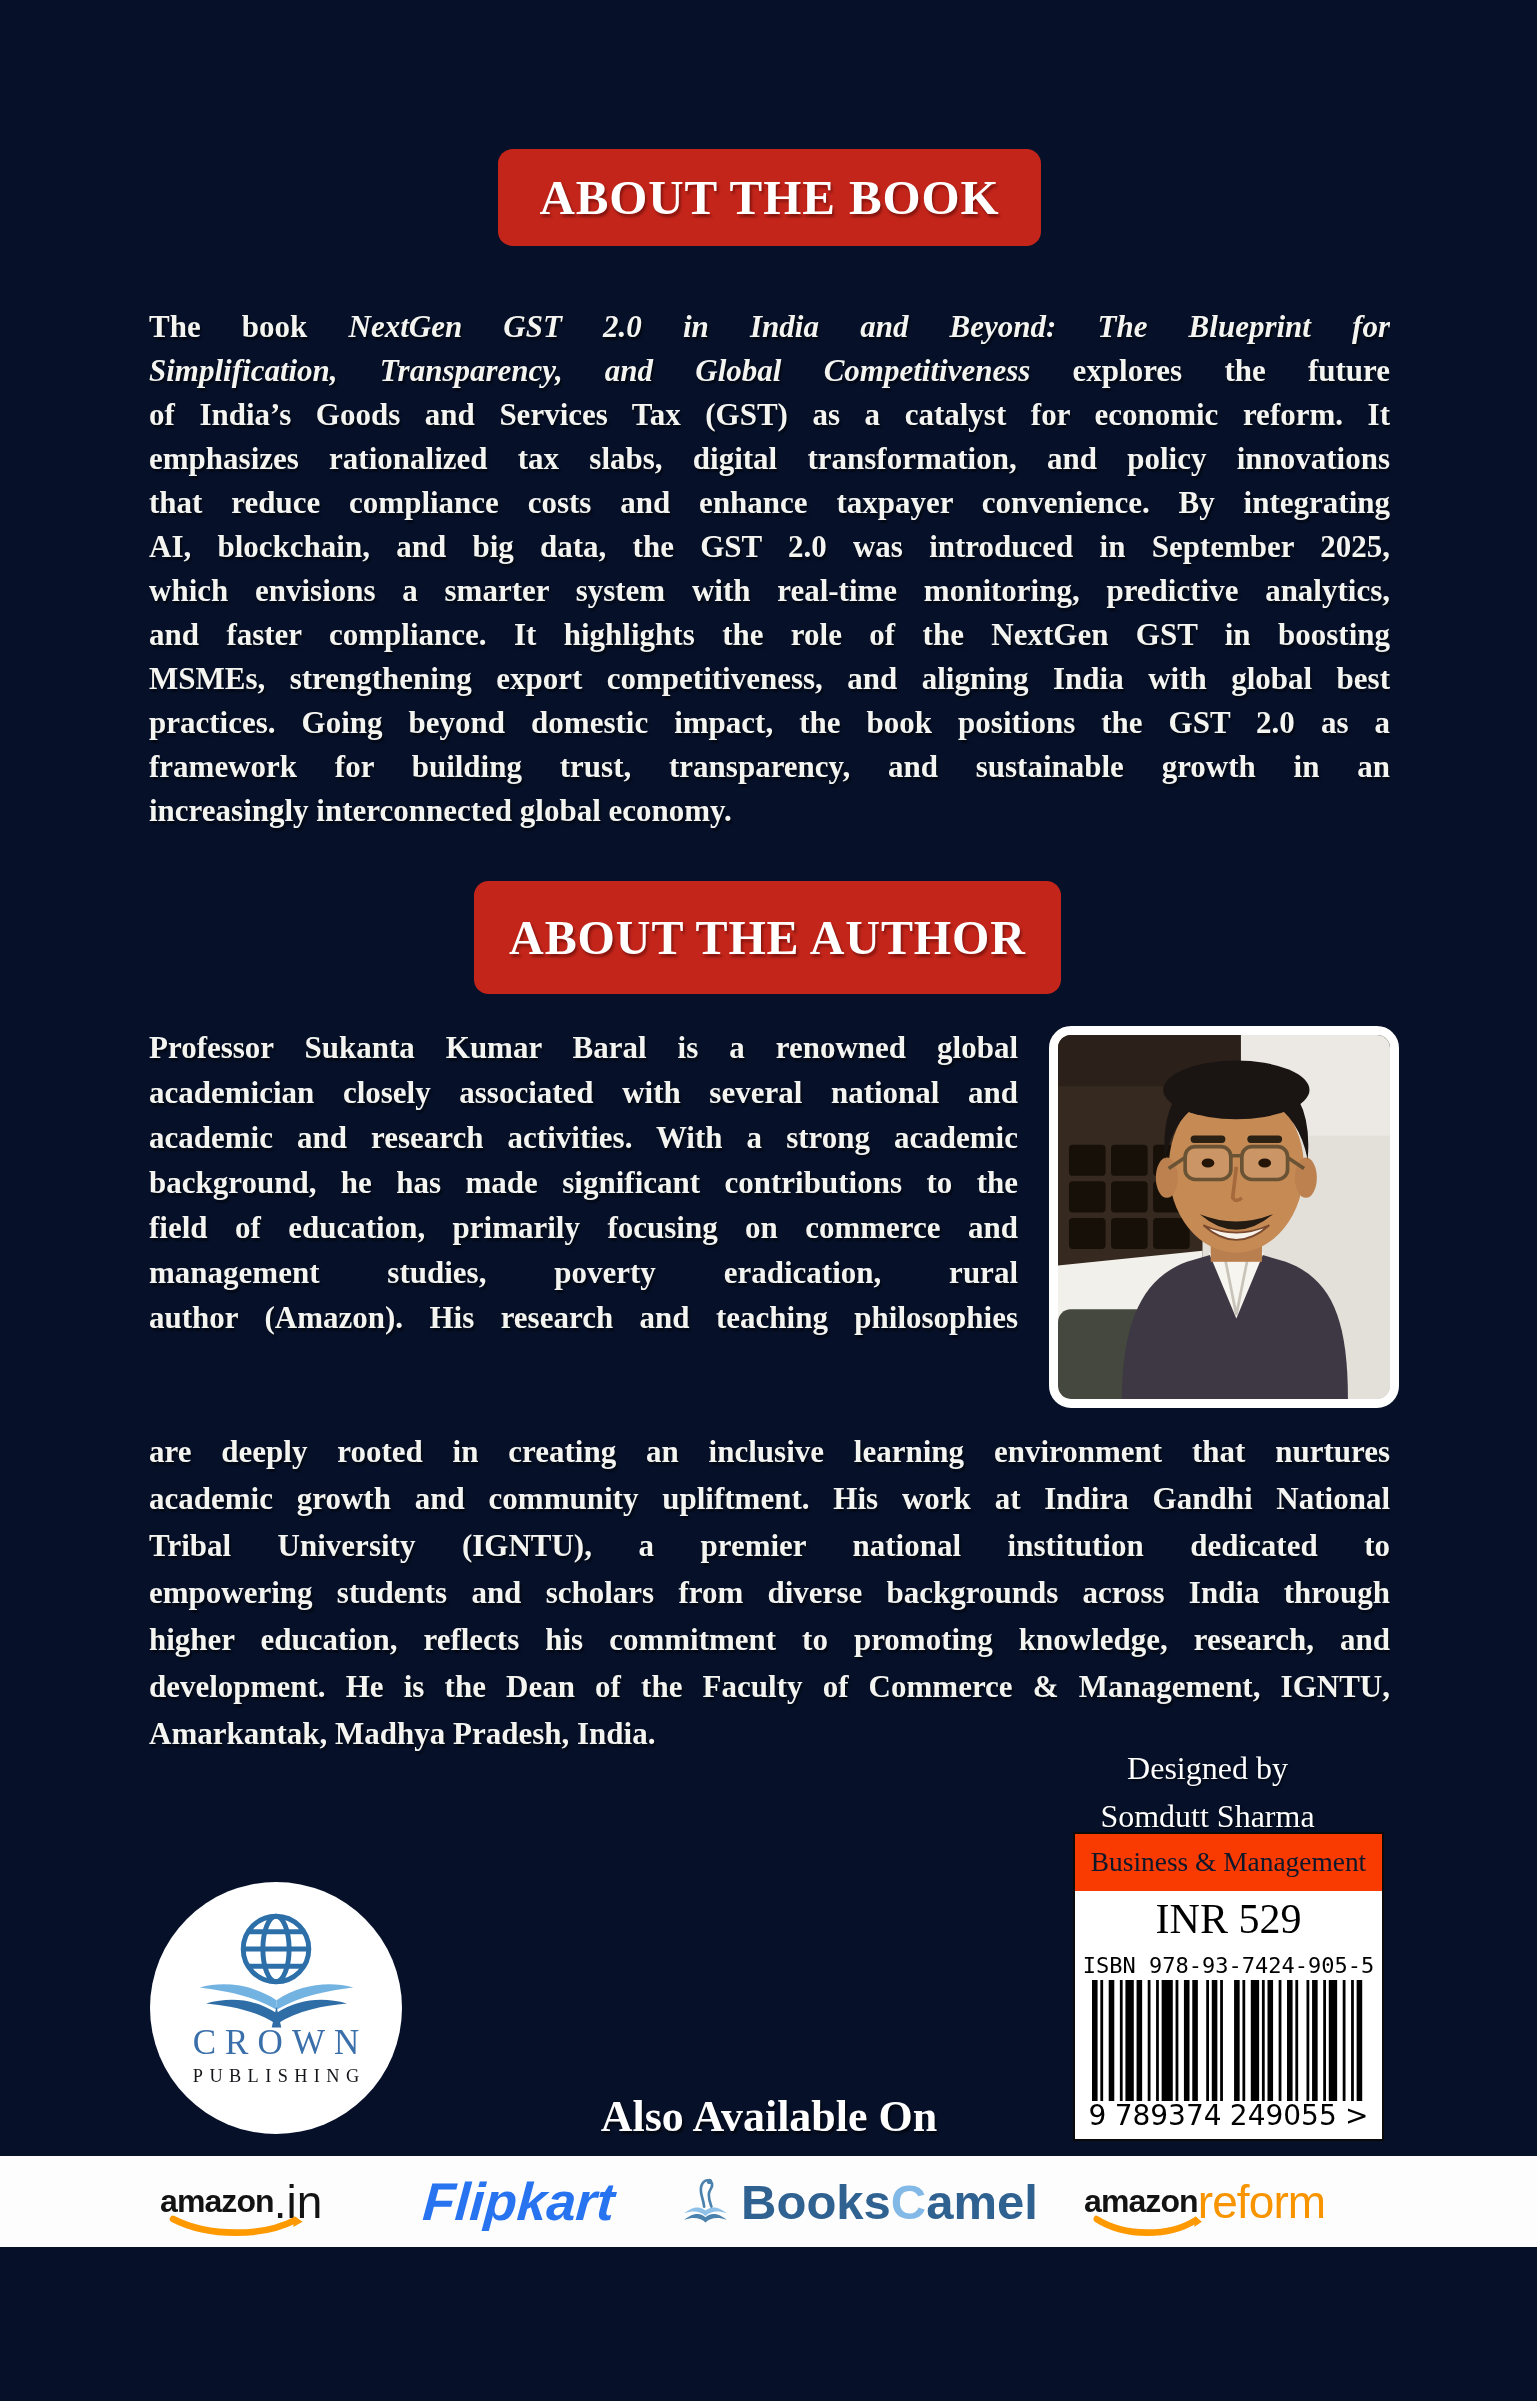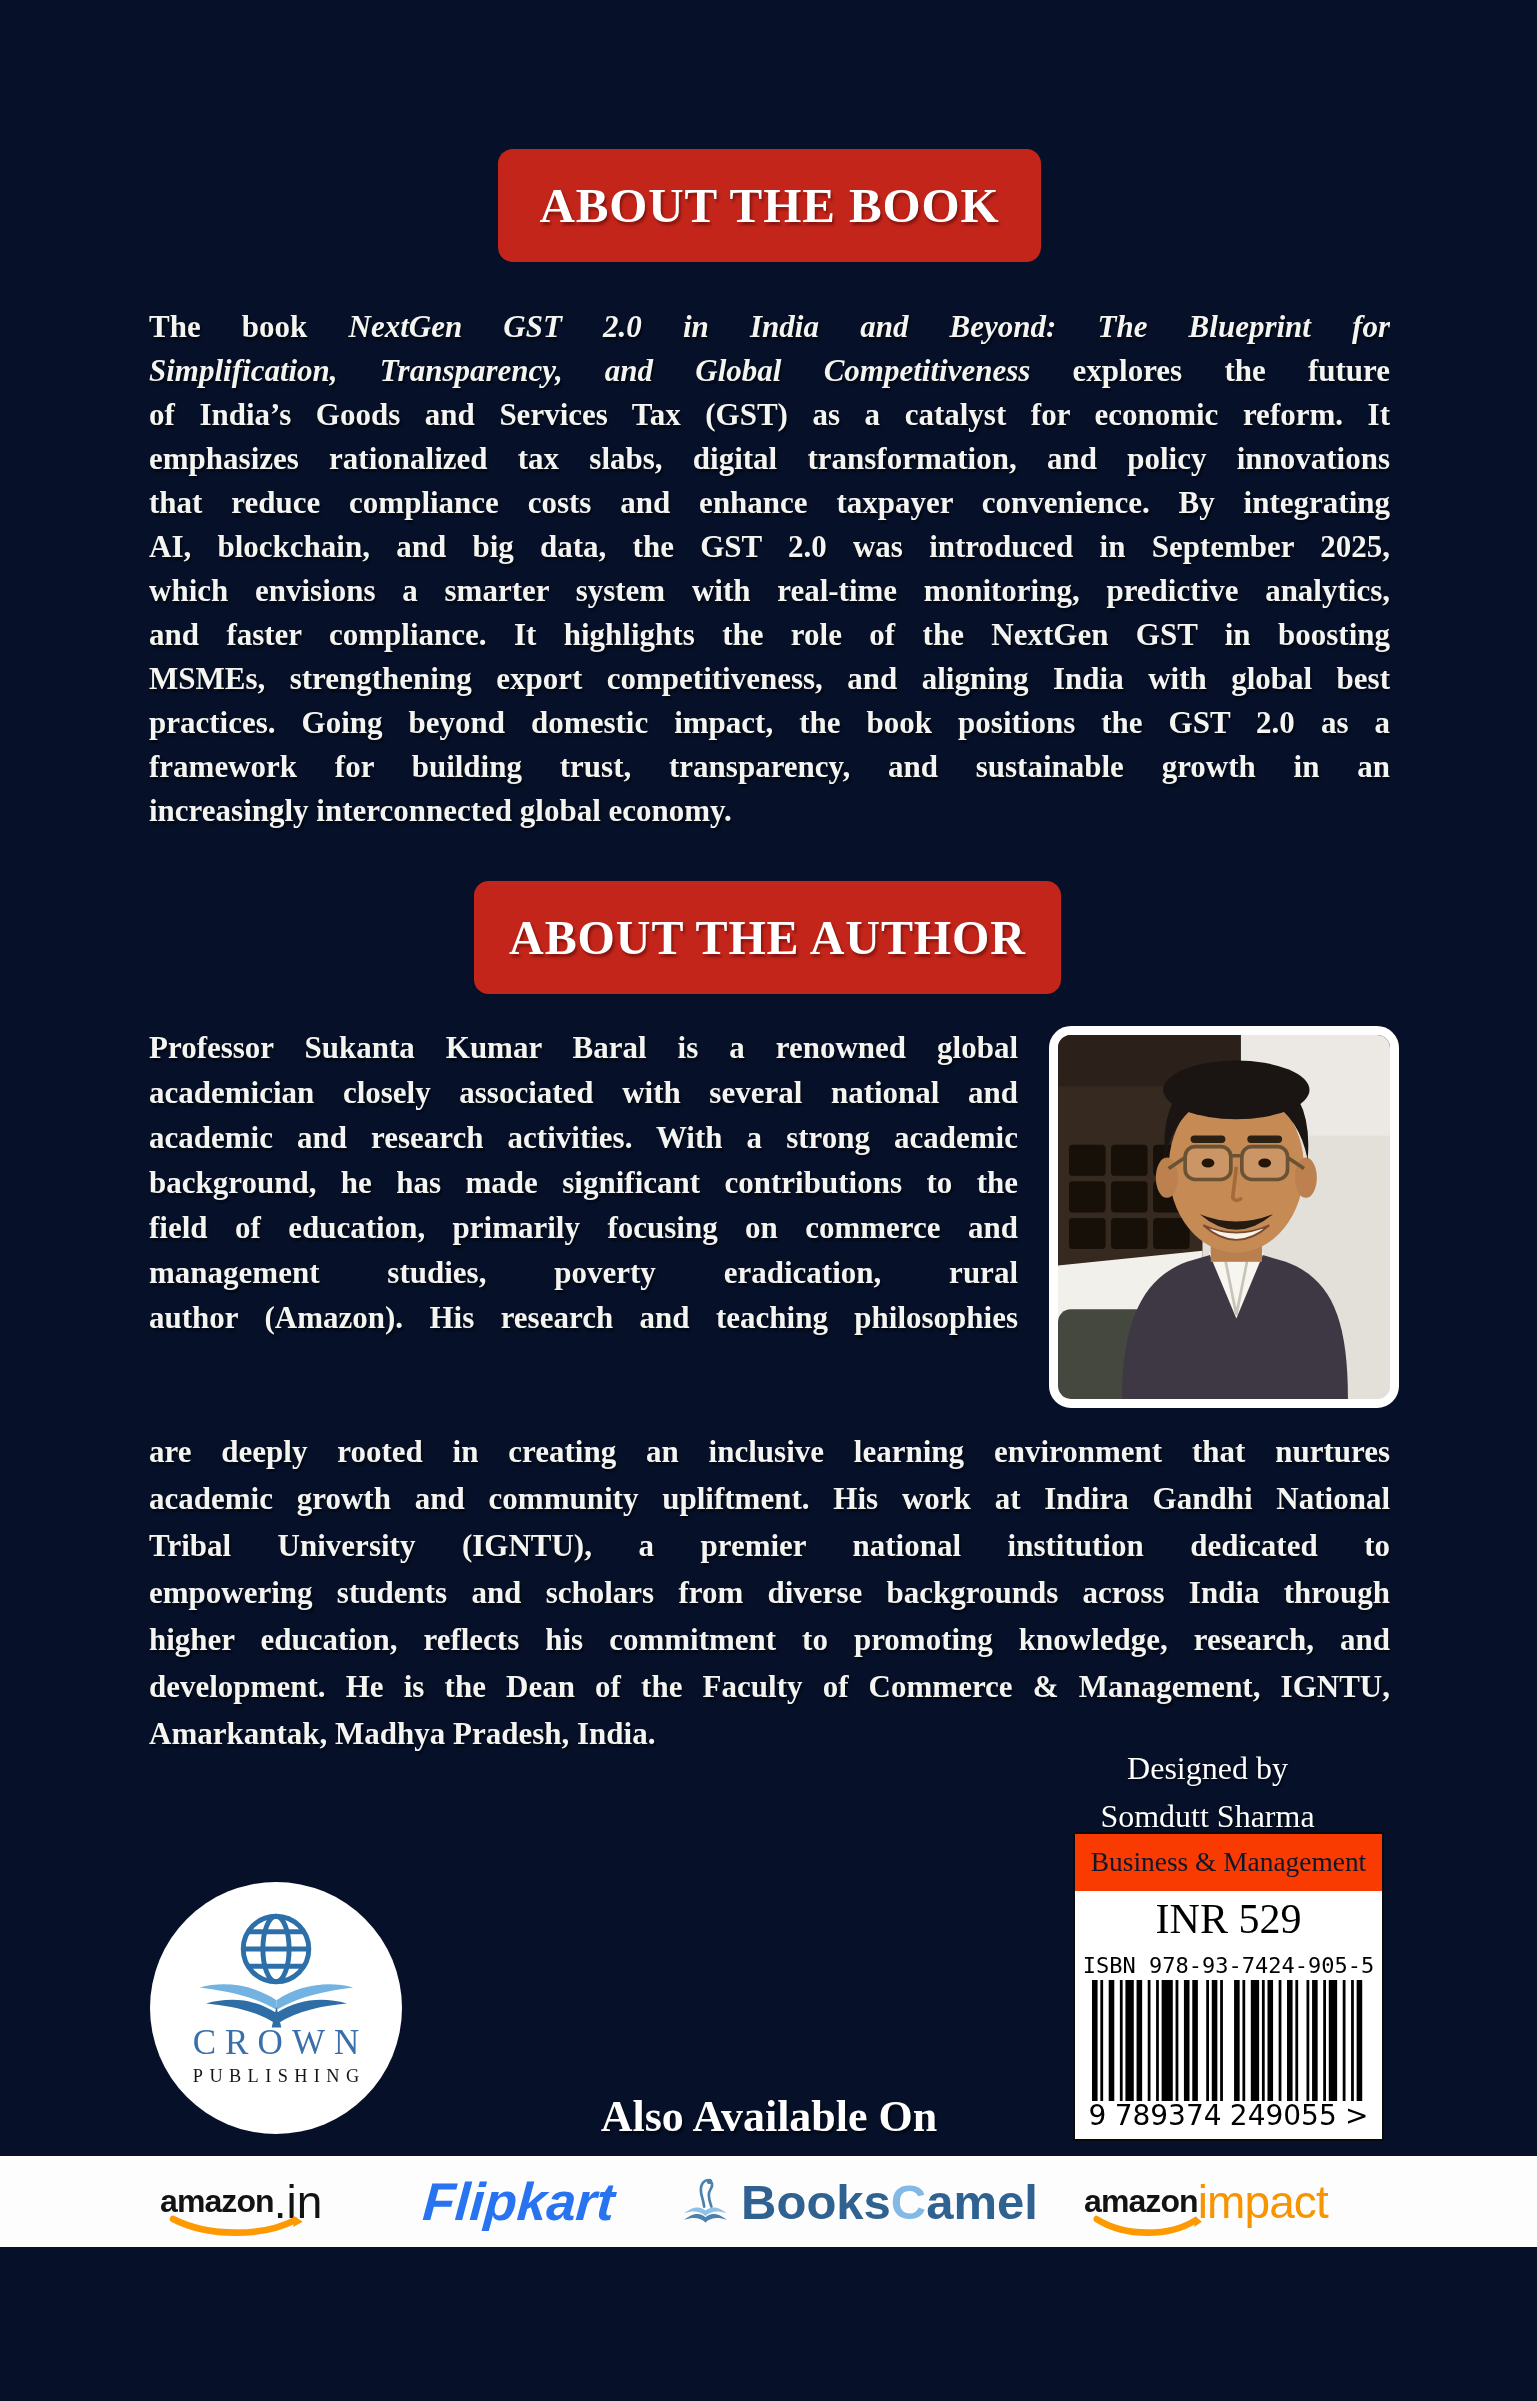--- a/index.html
+++ b/index.html
@@ -2,21 +2,21 @@
 <html style="font-size:14.6px"><head>
 <meta charset="utf-8">
 <style>
   html,body{margin:0;padding:0;background:#05102d;}
   .cover{position:relative;width:1538px;height:2401px;background:#061129;overflow:hidden;
          font-family:"Liberation Serif",serif;}
   
   .banner{position:absolute;background:#c4251a;border-radius:14.6px;display:flex;align-items:center;
           justify-content:center;color:#ffffff;font-weight:bold;letter-spacing:0.9px;
           text-shadow:1.8px 2.7px 2.7px rgba(50,0,0,.45);}
-  .banner-book{left:498px;top:149px;width:543px;height:113px;font-size:49px;}
+  .banner-book{left:498px;top:149px;width:543px;height:97px;font-size:49px;}
   .banner-author{left:474px;top:881px;width:587px;height:113px;font-size:48px;}
   
   .par{position:absolute;font-size:31px;font-weight:bold;color:#f4f4f0;
        text-shadow:1.8px 2.7px 1.8px rgba(0,0,0,.55);}
   .jline{text-align:justify;text-align-last:justify;overflow:hidden;}
   .jline.jlast-left{text-align-last:left;}
   .book-par{left:149px;top:305px;width:1241px;}
   .book-par .jline{height:44px;line-height:44px;}
   .narrow-par{left:149px;top:1025px;width:869px;}
   .narrow-par .jline{height:45px;line-height:45px;}
@@ -256,21 +256,21 @@
         <path d="M8,62 C22,50 34,52 40,58 C46,52 58,50 72,62 C58,57 47,59 40,66 C33,59 22,57 8,62 Z" fill="#8fc1e8"></path>
         <path d="M8,72 C22,60 34,62 40,68 C46,62 58,60 72,72 C58,67 47,69 40,76 C33,69 22,67 8,72 Z" fill="#4a81ad"></path>
       </svg>
       <span class="bc-b">Books</span>
         <span class="bc-c">C</span>
         <span class="bc-b">amel</span>
     </div>
 
     <div class="logo kindle" style="position:absolute;">
       <span class="am-word">amazon</span>
-        <span class="k-suffix">impact</span>
+        <span class="k-suffix">reform</span>
       <svg class="smile smile-k" viewBox="0 0 200 36" preserveAspectRatio="none">
         <path d="M6,6 C60,34 140,32 186,8" fill="none" stroke="#ff9900" stroke-width="10" stroke-linecap="round"></path>
         <polygon points="186,2 198,10 184,18" fill="#ff9900"></polygon>
       </svg>
     </div>
 
   </div>
 </div>
 
 

